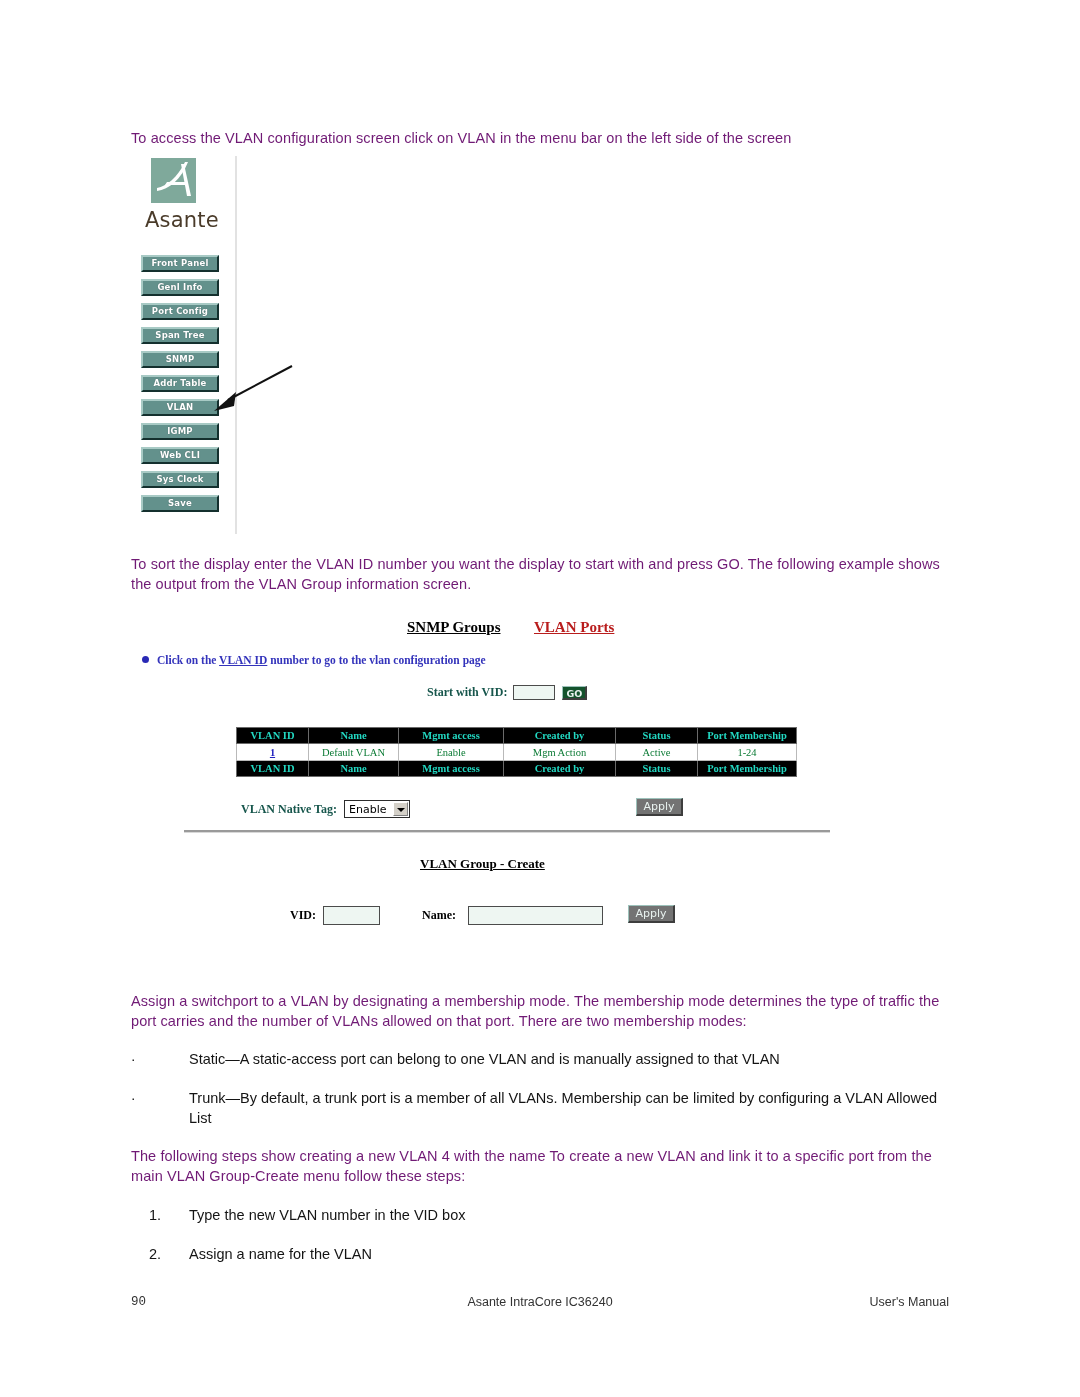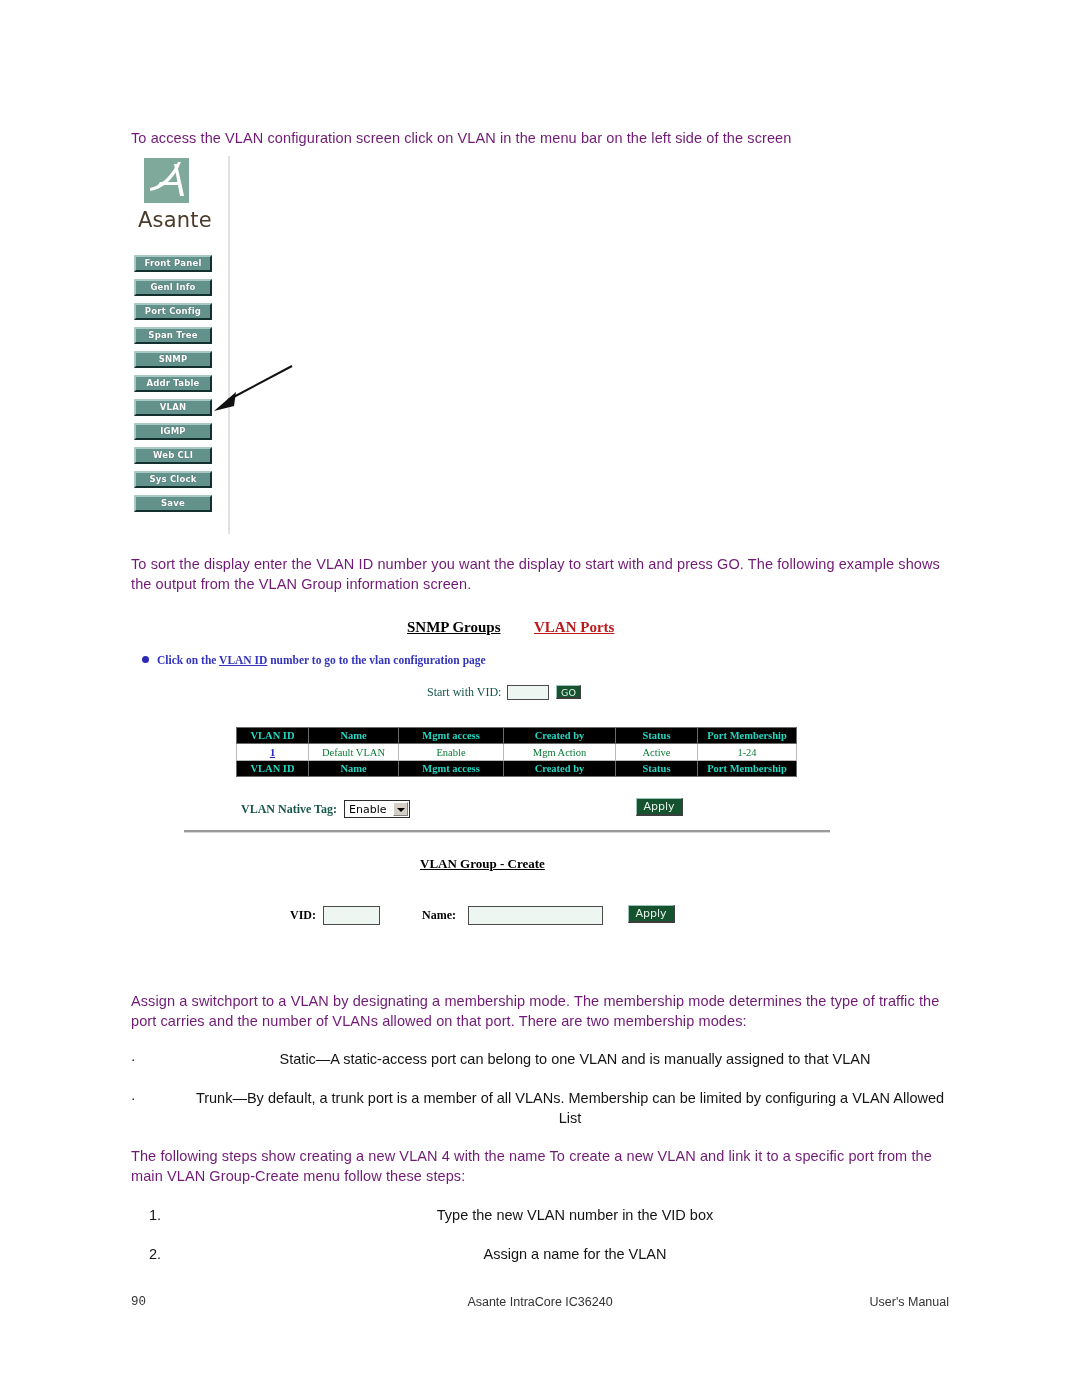--- a/index.html
+++ b/index.html
@@ -33,27 +33,26 @@
   .bullet-mark {
     position: absolute;
     left: 0;
     top: 0;
     width: 16px;
     text-align: left;
   }
   .bullet-text {
     display: block;
     margin-left: 58px;
-    text-align: center;
   }
 
   
   #shot-menu {
     position: absolute;
-    left: 131px;
+    left: 138px;
     top: 152px;
     width: 130px;
     height: 386px;
     text-decoration: underline;
   }
   .logo-mark {
     position: absolute;
     left: 13px;
     top: 6px;
     width: 45px;
@@ -156,23 +155,23 @@
     background: #2929b5;
     margin-right: 8px;
     vertical-align: 1px;
   }
   .hint-link { text-decoration: underline; }
   .vid-row {
     position: absolute;
     left: 296px;
     top: 73px;
     display: flex;
-    align-items: flex-start;
+    align-items: flex-end;
     font-size: 12px;
-    font-weight: normal;
+    font-weight: bold;
     color: #17564c;
   }
   .vid-input {
     width: 42px;
     height: 15px;
     margin-left: 6px;
     background: #eef6f2;
     border: 1px solid #4b4b4b;
     box-sizing: border-box;
   }
@@ -267,21 +266,21 @@
     position: absolute;
     left: 3px; top: 5px;
     border-left: 4px solid transparent;
     border-right: 4px solid transparent;
     border-top: 4px solid #000000;
   }
   .apply-btn {
     position: absolute;
     width: 47px;
     height: 18px;
-    background: #14532d;
+    background: #737373;
     border-top: 1px solid #9dc2bb;
     border-left: 1px solid #9dc2bb;
     border-right: 2px solid #3d3d3d;
     border-bottom: 2px solid #3d3d3d;
     box-sizing: border-box;
     color: #e8f2ef;
     font-family: "DejaVu Sans", sans-serif;
     font-size: 11px;
     line-height: 15px;
     text-align: center;

